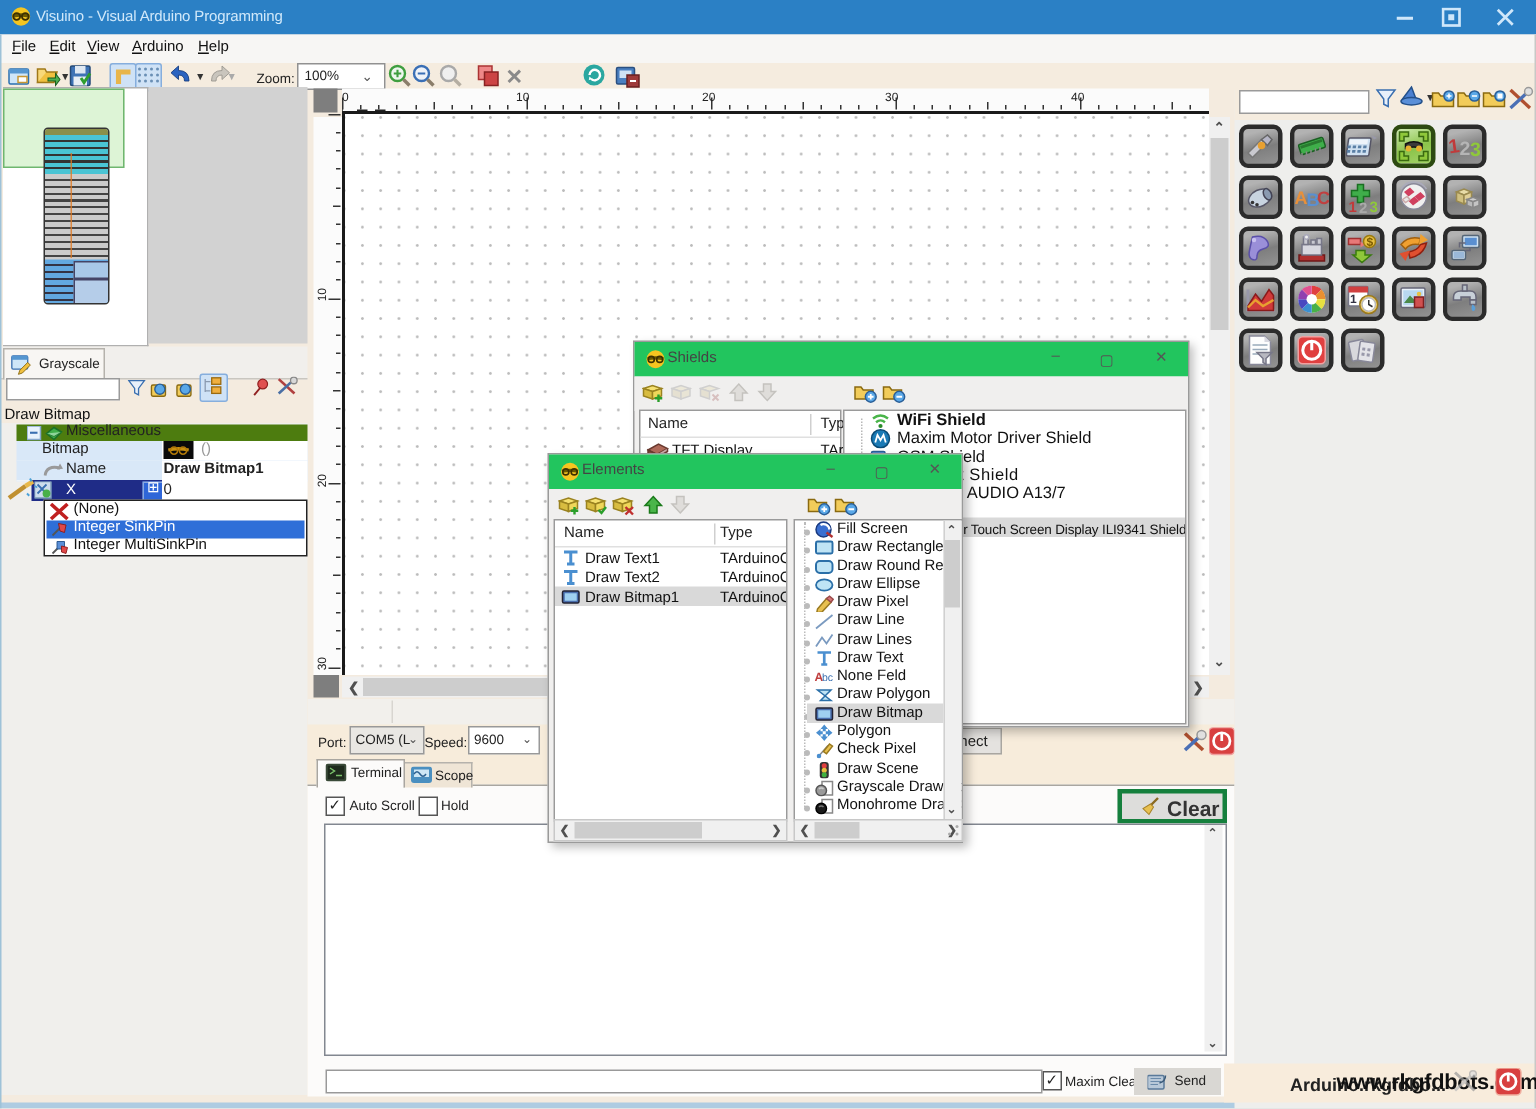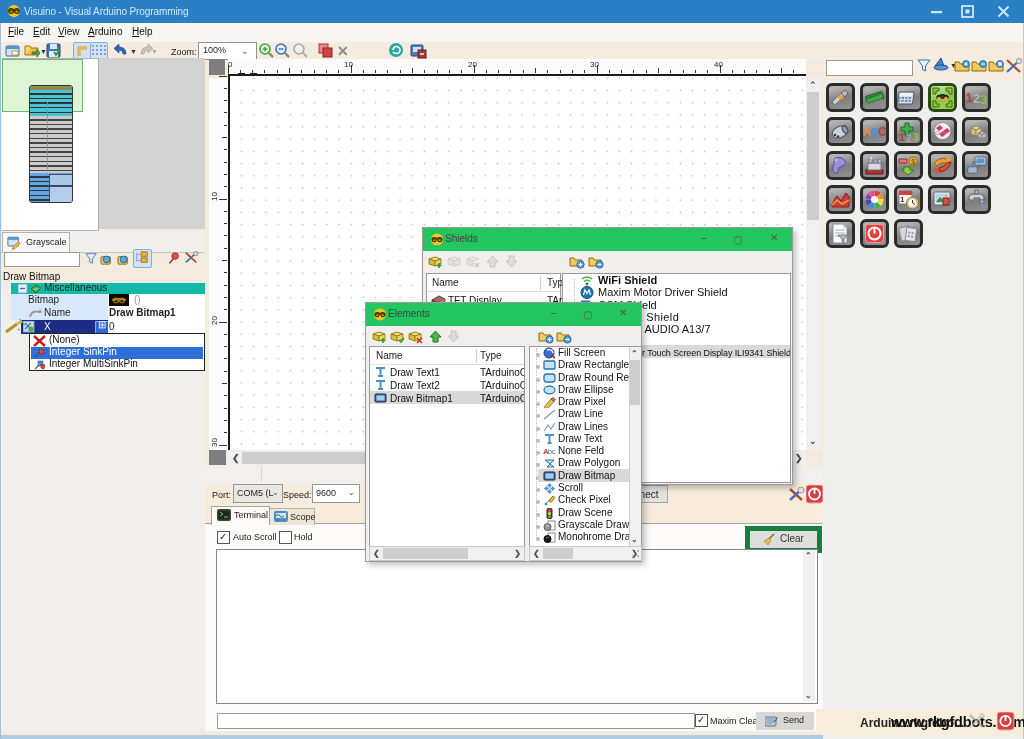--- a/index.html
+++ b/index.html
@@ -54,21 +54,21 @@
 #speedlbl{left:283px;top:490px;font-size:9px;color:#222;}
 #disco{left:600px;top:485px;width:68px;height:18px;background:#e4e2df;border:1px solid #a9a6a0;font-size:10px;color:#222;text-align:left;padding:3px 0 0 8px;box-sizing:border-box;}
 #tabterm{left:211px;top:506px;width:57px;height:18px;background:#fcfbfa;border:1px solid #a9a6a0;border-bottom:none;z-index:2;}
 #tabscope{left:269px;top:508px;width:44px;height:16px;background:#efe5d6;border:1px solid #b5b2ac;border-bottom:none;}
 #tabpage{left:205px;top:523px;width:618px;height:207px;background:#fcfbfa;border-top:1px solid #a9a6a0;}
 .cb{width:11px;height:11px;background:#fff;border:1px solid #555;position:absolute;}
 .cbchk{font-size:10px;color:#222;position:absolute;left:1px;top:-1px;}
 #termbox{left:216px;top:549px;width:600px;height:153px;background:#fff;border:1px solid #828790;}
 #sendinput{left:217px;top:713px;width:476px;height:14px;background:#fff;border:1px solid #999;}
 #sendbtn{left:756px;top:712px;width:58px;height:18px;background:#d9d7d3;font-size:9px;color:#222;}
-#clearbtn{left:745px;top:526px;width:67px;height:17px;background:#dddddb;border:5px solid #15803d;font-size:10px;color:#333;font-weight:normal;}
+#clearbtn{left:745px;top:526px;width:67px;height:17px;background:#dddddb;border:3px solid #15803d;font-size:14px;color:#333;font-weight:bold;}
 
 #rpanel{left:823px;top:60px;width:201px;height:679px;background:#eeeeec;}
 #rpaneltop{left:823px;top:55px;width:201px;height:25px;background:#f5ecdf;}
 #rsearch{left:826px;top:60px;width:85px;height:14px;background:#fff;border:1px solid #9a9a9a;}
 #rpanelbot{left:816px;top:709px;width:208px;height:26px;background:#f8ecdc;}
 .tbxico{position:absolute;width:29px;height:29px;border-radius:6px;background:linear-gradient(165deg,#b2b2b2 15%,#7e7e7e 55%,#939393);border:3px solid #2b2b2b;box-sizing:border-box;}
 .tbxsel{background:linear-gradient(160deg,#cdeab0,#8bc34a 55%,#a5d46a);border-color:#2d4a12;}
 .tglyph{position:absolute;left:0;top:0;width:23px;height:23px;display:flex;align-items:center;justify-content:center;font-size:10px;font-weight:bold;}
 
 .fwin{position:absolute;background:#f0efee;border:1px solid #9a9a9a;box-shadow:3px 3px 6px rgba(0,0,0,.25);}
@@ -244,21 +244,21 @@
     <path d="M8 8 L3 14" stroke="#902020" stroke-width="1.6"></path>
   </svg>
 <svg class="abs" style="left:184px;top:251px" width="15" height="14" viewBox="0 0 17 16">
     <path d="M2 2 L14 13" stroke="#b04040" stroke-width="2"></path>
     <path d="M14 2 L2 13" stroke="#4a6fa5" stroke-width="2"></path>
     <circle cx="13.5" cy="3" r="2.5" fill="#d8d8d8" stroke="#888"></circle>
   </svg>
 <span class="abs" id="drawbmp">Draw Bitmap</span>
 <div class="abs" style="left:0px;top:282px;width:205px;height:448px;background:#f0efec;"></div>
 
-<div class="abs prow" style="top:283px;background:#14b8a6;height:11px;">
+<div class="abs prow" style="top:283px;background:#4d7c0f;height:11px;">
  <svg class="abs" style="left:7px;top:1px" width="10" height="10">
       <rect x="0" y="0" width="9" height="9" fill="#e8f2fc" stroke="#88a8cc"></rect>
       <path d="M2 4.5 h5" stroke="#3a6fb0" stroke-width="1.4"></path>
     </svg>
  <svg class="abs" style="left:19px;top:0px" width="12" height="11">
       <path d="M1 6 L6 2 L11 5 L6 10 Z" fill="#3fae4a" stroke="#1a6f28"></path>
       <path d="M1 6 L6 8 L11 5" fill="#8fd49a" stroke="#1a6f28" stroke-width=".5"></path>
     </svg>
  <span class="plabel" style="left:33px;top:-1px;">Miscellaneous</span>
 </div>
@@ -1021,21 +1021,21 @@
         <rect x="2.5" y="3.5" width="8" height="5" fill="#9fd0f0"></rect>
       </svg>
       <span class="treerow" style="left:28px;top:123px;">Draw Bitmap</span>
       <div class="abs" style="left:6px;top:141px;width:7px;height:1px;border-top:4px dotted #bbb;"></div>
       <svg class="abs" style="left:13px;top:135px" width="13" height="12">
         <path d="M6.5 1 L9 4 L7.5 4 L7.5 5.5 L5.5 5.5 L5.5 4 L4 4 Z" fill="#4a8fd0"></path>
         <path d="M6.5 12 L9 9 L7.5 9 L7.5 7.5 L5.5 7.5 L5.5 9 L4 9 Z" fill="#4a8fd0"></path>
         <path d="M1 6.5 L4 4 L4 5.5 L5.5 5.5 L5.5 7.5 L4 7.5 L4 9 Z" fill="#4a8fd0"></path>
         <path d="M12 6.5 L9 4 L9 5.5 L7.5 5.5 L7.5 7.5 L9 7.5 L9 9 Z" fill="#4a8fd0"></path>
       </svg>
-      <span class="treerow" style="left:28px;top:135px;">Scroll</span>
+      <span class="treerow" style="left:28px;top:135px;">Polygon</span>
       <div class="abs" style="left:6px;top:153px;width:7px;height:1px;border-top:4px dotted #bbb;"></div>
       <svg class="abs" style="left:13px;top:147px" width="13" height="12">
         <path d="M2 11 L9 3" stroke="#888" stroke-width="1"></path>
         <path d="M6 7 L10 2 L12 3.5 L8 8.5 Z" fill="#e8c050" stroke="#9a7a20"></path>
         <circle cx="3" cy="10" r="1.5" fill="#4a8fd0"></circle>
       </svg>
       <span class="treerow" style="left:28px;top:147px;">Check Pixel</span>
       <div class="abs" style="left:6px;top:166px;width:7px;height:1px;border-top:4px dotted #bbb;"></div>
       <svg class="abs" style="left:13px;top:160px" width="13" height="12">
         <rect x="3.5" y="1" width="6" height="11" rx="2" fill="#333"></rect>

